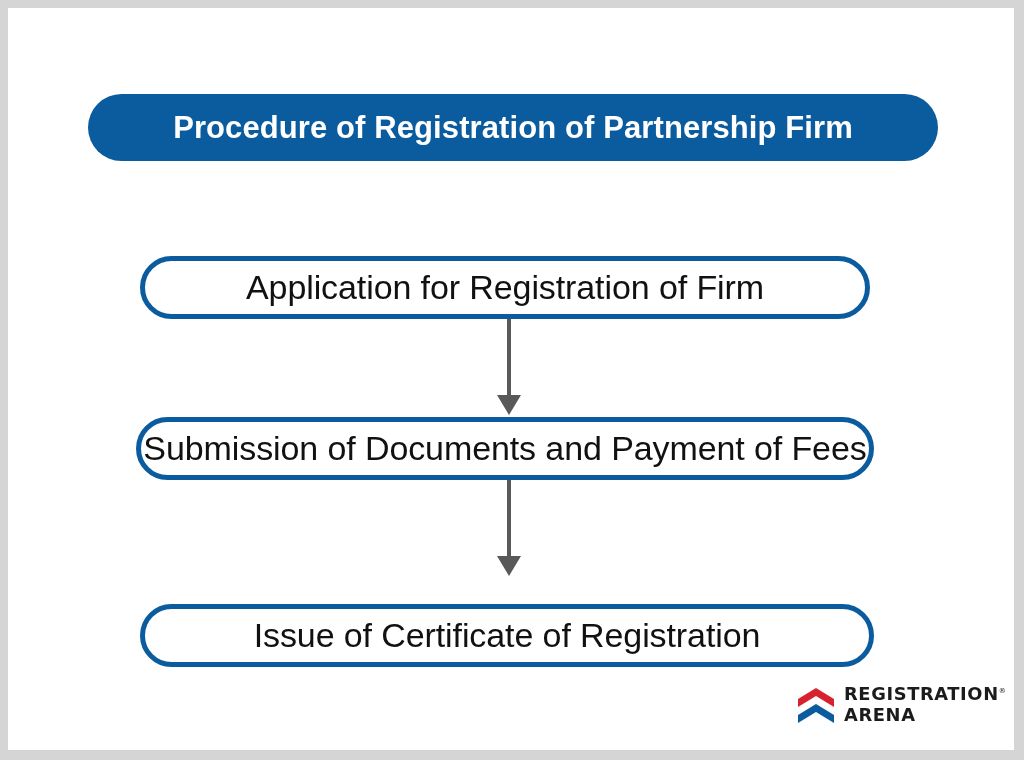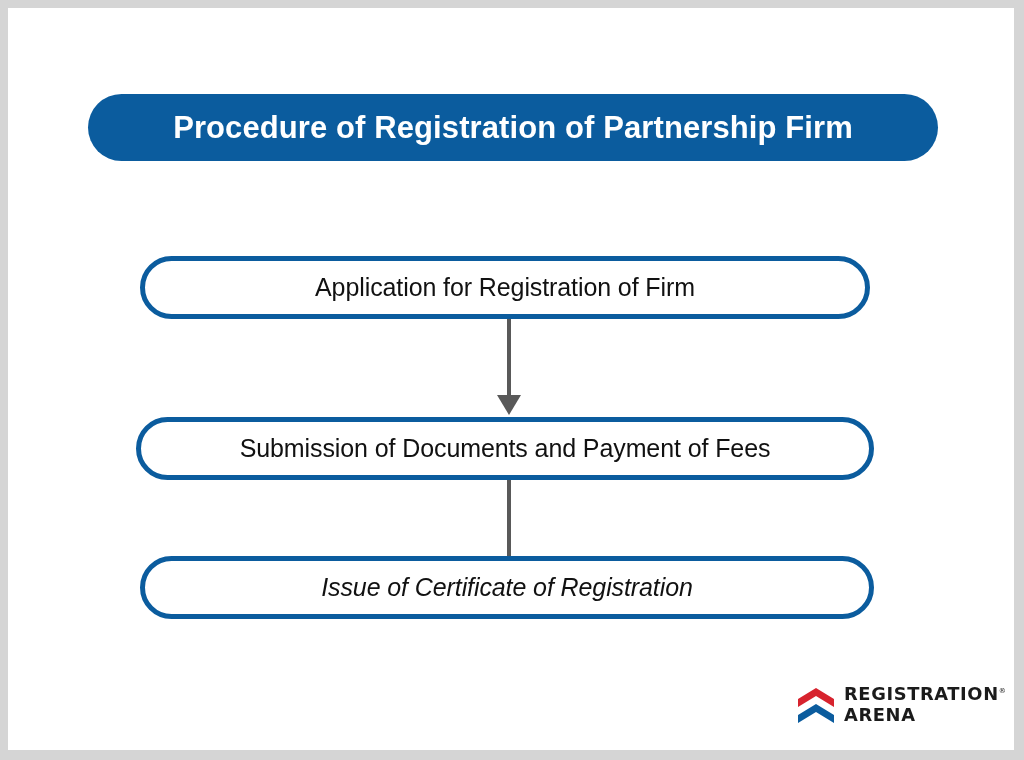--- a/index.html
+++ b/index.html
@@ -69,29 +69,29 @@
     background: #ffffff;
     border-radius: 34px;
     display: flex;
     align-items: center;
     justify-content: center;
     box-sizing: border-box;
   }
   .step .step-text {
     color: #111111;
     font-family: "Liberation Sans", sans-serif;
-    font-size: 25px;
+    font-size: 34px;
     font-weight: normal;
     white-space: nowrap;
     letter-spacing: -0.1px;
   }
 
   .step-1 { left: 132px; top: 248px; width: 730px; }
   .step-2 { left: 128px; top: 409px; width: 738px; text-align: right; }
-  .step-3 { left: 132px; top: 548px; width: 734px; font-style: italic; }
+  .step-3 { left: 132px; top: 596px; width: 734px; }
 
   
   .arrow {
     position: absolute;
     width: 34px;
   }
   .arrow-1 { left: 484px; top: 311px; height: 98px; }
   .arrow-2 { left: 484px; top: 472px; height: 98px; }
   .arrow svg { display: block; }
 

